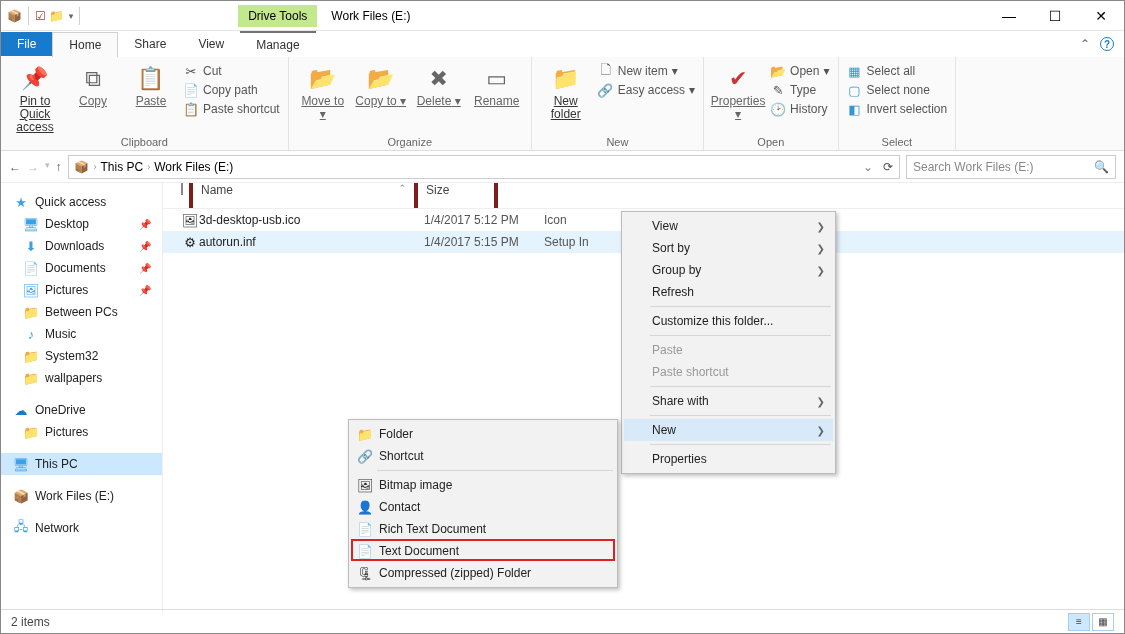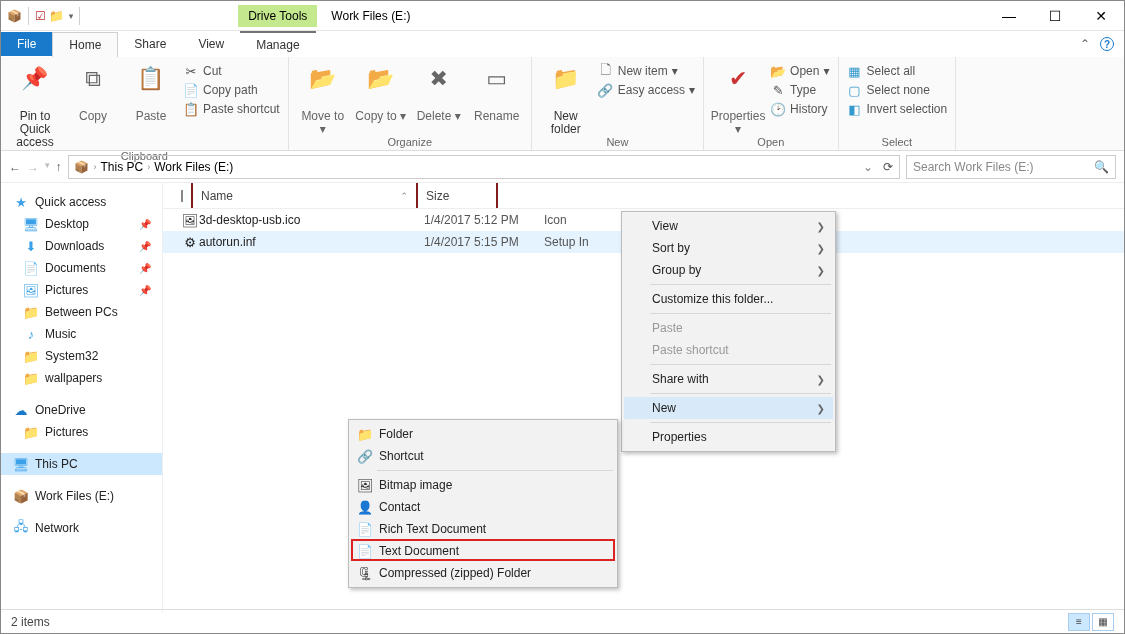--- a/index.html
+++ b/index.html
@@ -18,21 +18,21 @@
 .tab.manage { border-top:2px solid #737373; }
 .tabs .helprow { margin-left:auto; display:flex; align-items:center; gap:10px; padding-right:10px; color:#666;}
 .helprow .help { color:#1979ca; font-weight:bold; border:1px solid #1979ca; border-radius:50%; width:14px; height:14px; display:flex; align-items:center; justify-content:center; font-size:10px;}
 .ribbon { height:94px; background:#fafafa; border-bottom:1px solid #ddd; display:flex;}
 .rgroup { border-right:1px solid #e3e3e3; padding:4px 8px 2px 8px; display:flex; flex-direction:column; justify-content:space-between;}
 .rgroup .gbody { display:flex; gap:6px; flex:1;}
 .rgroup .glabel { text-align:center; color:#666; font-size:11px;}
 .bigbtn { display:flex; flex-direction:column; align-items:center; justify-content:flex-start; width:52px; color:#666; padding-top:2px;}
 .bigbtn.enabled { color:#333;}
 .bigbtn .ico { width:32px; height:32px; display:flex; align-items:center; justify-content:center; font-size:22px;}
-.bigbtn .lbl { text-align:center; line-height:1.1; margin-top:15px;}
+.bigbtn .lbl { text-align:center; line-height:1.1; margin-top:0;text-decoration:underline;}
 .smallcol { display:flex; flex-direction:column; gap:3px; justify-content:flex-start; padding-top:2px;}
 .smallbtn { display:flex; align-items:center; gap:4px; color:#555; white-space:nowrap;}
 .smallbtn .si { width:16px; height:16px; display:flex; align-items:center; justify-content:center; font-size:13px;}
 .navrow { height:32px; display:flex; align-items:center; padding:0 8px; gap:6px; border-bottom:1px solid #eee;}
 .navarrows { display:flex; gap:6px; color:#bbb; font-size:14px;}
 .navarrows .en { color:#555;}
 .addrbar { flex:1; border:1px solid #ccc; height:24px; display:flex; align-items:center; padding:0 6px; gap:4px;}
 .addrbar .crumb { display:flex; align-items:center; gap:4px;}
 .addrbar .chev { color:#888; font-size:9px;}
 .addrbar .spacer { flex:1;}
@@ -40,21 +40,21 @@
 .content { display:flex; height:430px;}
 .sidebar { width:162px; border-right:1px solid #eee; padding:8px 0; overflow:hidden;}
 .sbitem { display:flex; align-items:center; gap:6px; padding:3px 10px 3px 22px; color:#222;}
 .sbitem.root { padding-left:12px; font-weight:normal;}
 .sbitem.sel { background:#cce8ff;}
 .sbitem .ico { width:16px; height:16px; font-size:13px; display:flex; align-items:center; justify-content:center;}
 .sbitem .pin { margin-left:auto; color:#888; font-size:10px;}
 .sbspace { height:10px;}
 .main { flex:1; position:relative;}
 .cols { display:flex; border-bottom:1px solid #eee; height:26px; align-items:center; color:#444; padding-left:10px;}
-.cols .c { padding:0 8px; border-right:2px solid #7f1d1d; height:100%; display:flex; align-items:center;}
+.cols .c { padding:0 8px; border-right:4px solid #7f1d1d; height:100%; display:flex; }
 .cols .cb { width:20px;}
 .cols .name { width:225px; display:flex; justify-content:space-between;}
 .cols .date { width:120px;}
 .cols .type { width:115px;}
 .cols .size { width:80px;}
 .filerow { display:flex; align-items:center; height:22px; padding-left:18px; color:#222;}
 .filerow .fi { width:18px; text-align:center; font-size:13px;}
 .filerow .fn { width:225px;}
 .filerow .fd { width:120px; color:#555;}
 .filerow .ft { width:115px; color:#555;}
@@ -349,20 +349,23 @@
       <span class="arrow">❯</span>
     </div>
   <div class="mitem">
       <span>Sort by</span>
       <span class="arrow">❯</span>
     </div>
   <div class="mitem">
       <span>Group by</span>
       <span class="arrow">❯</span>
     </div>
+  <div class="mitem">
+      <span>Refresh</span>
+    </div>
   <div class="msep"></div>
   <div class="mitem">
       <span>Customize this folder...</span>
     </div>
   <div class="msep"></div>
   <div class="mitem disabled">
       <span>Paste</span>
     </div>
   <div class="mitem disabled">
       <span>Paste shortcut</span>

